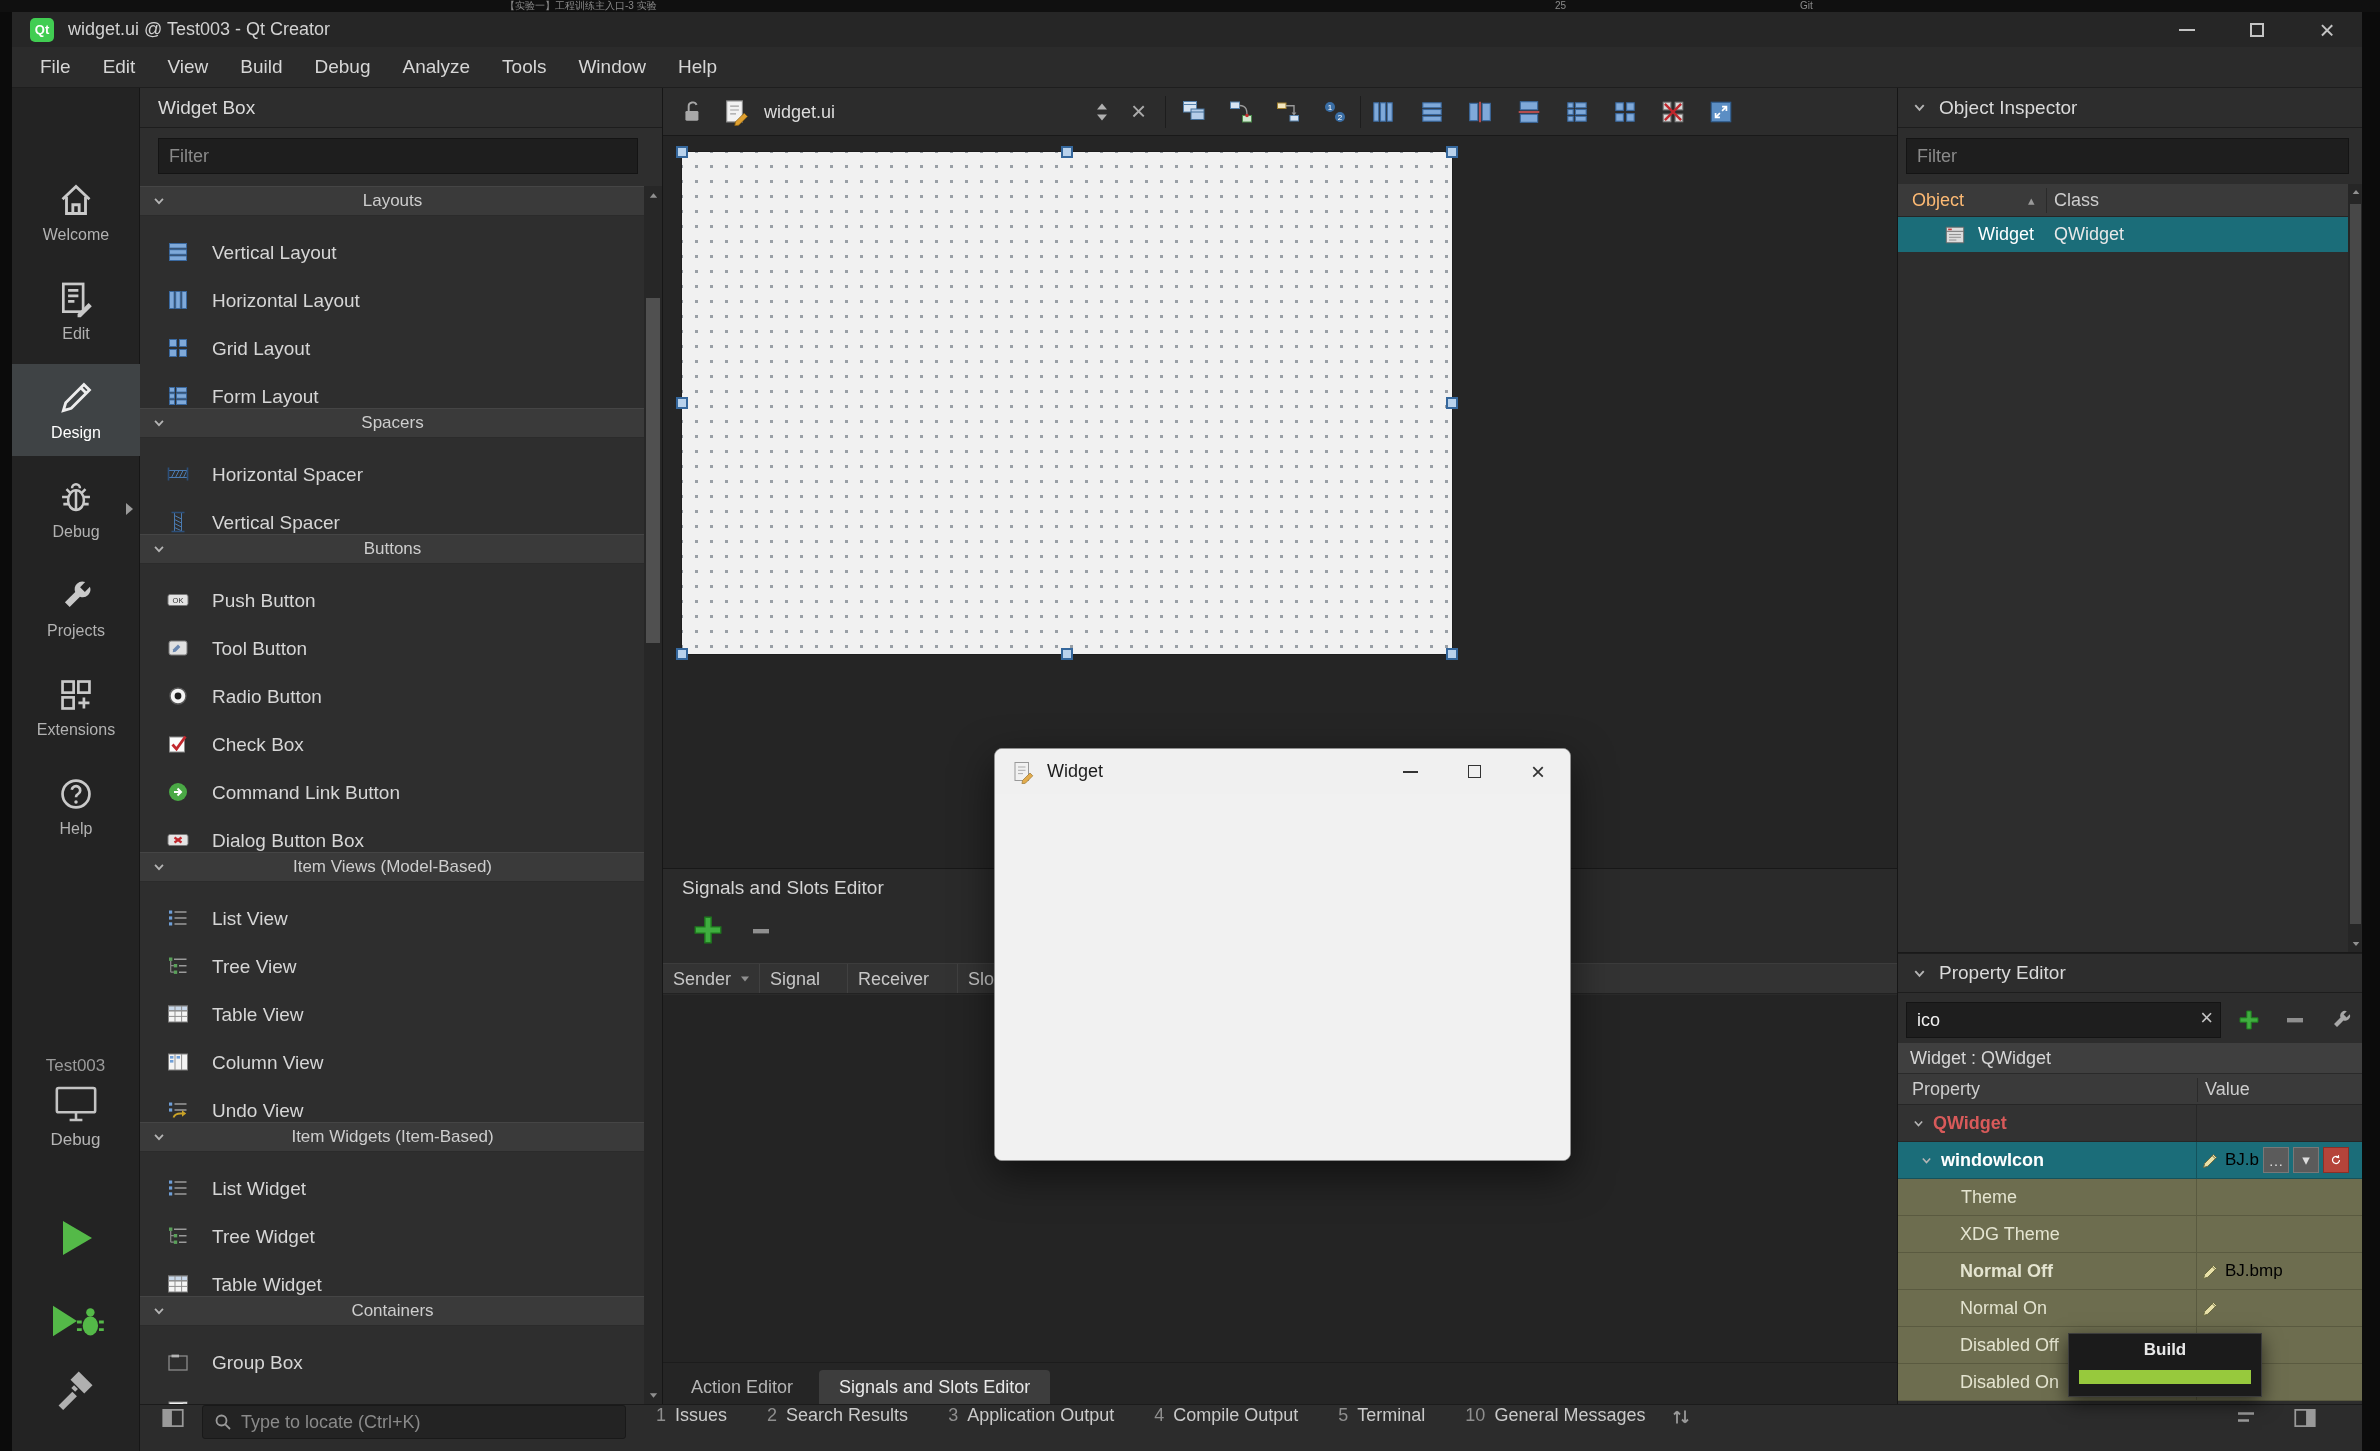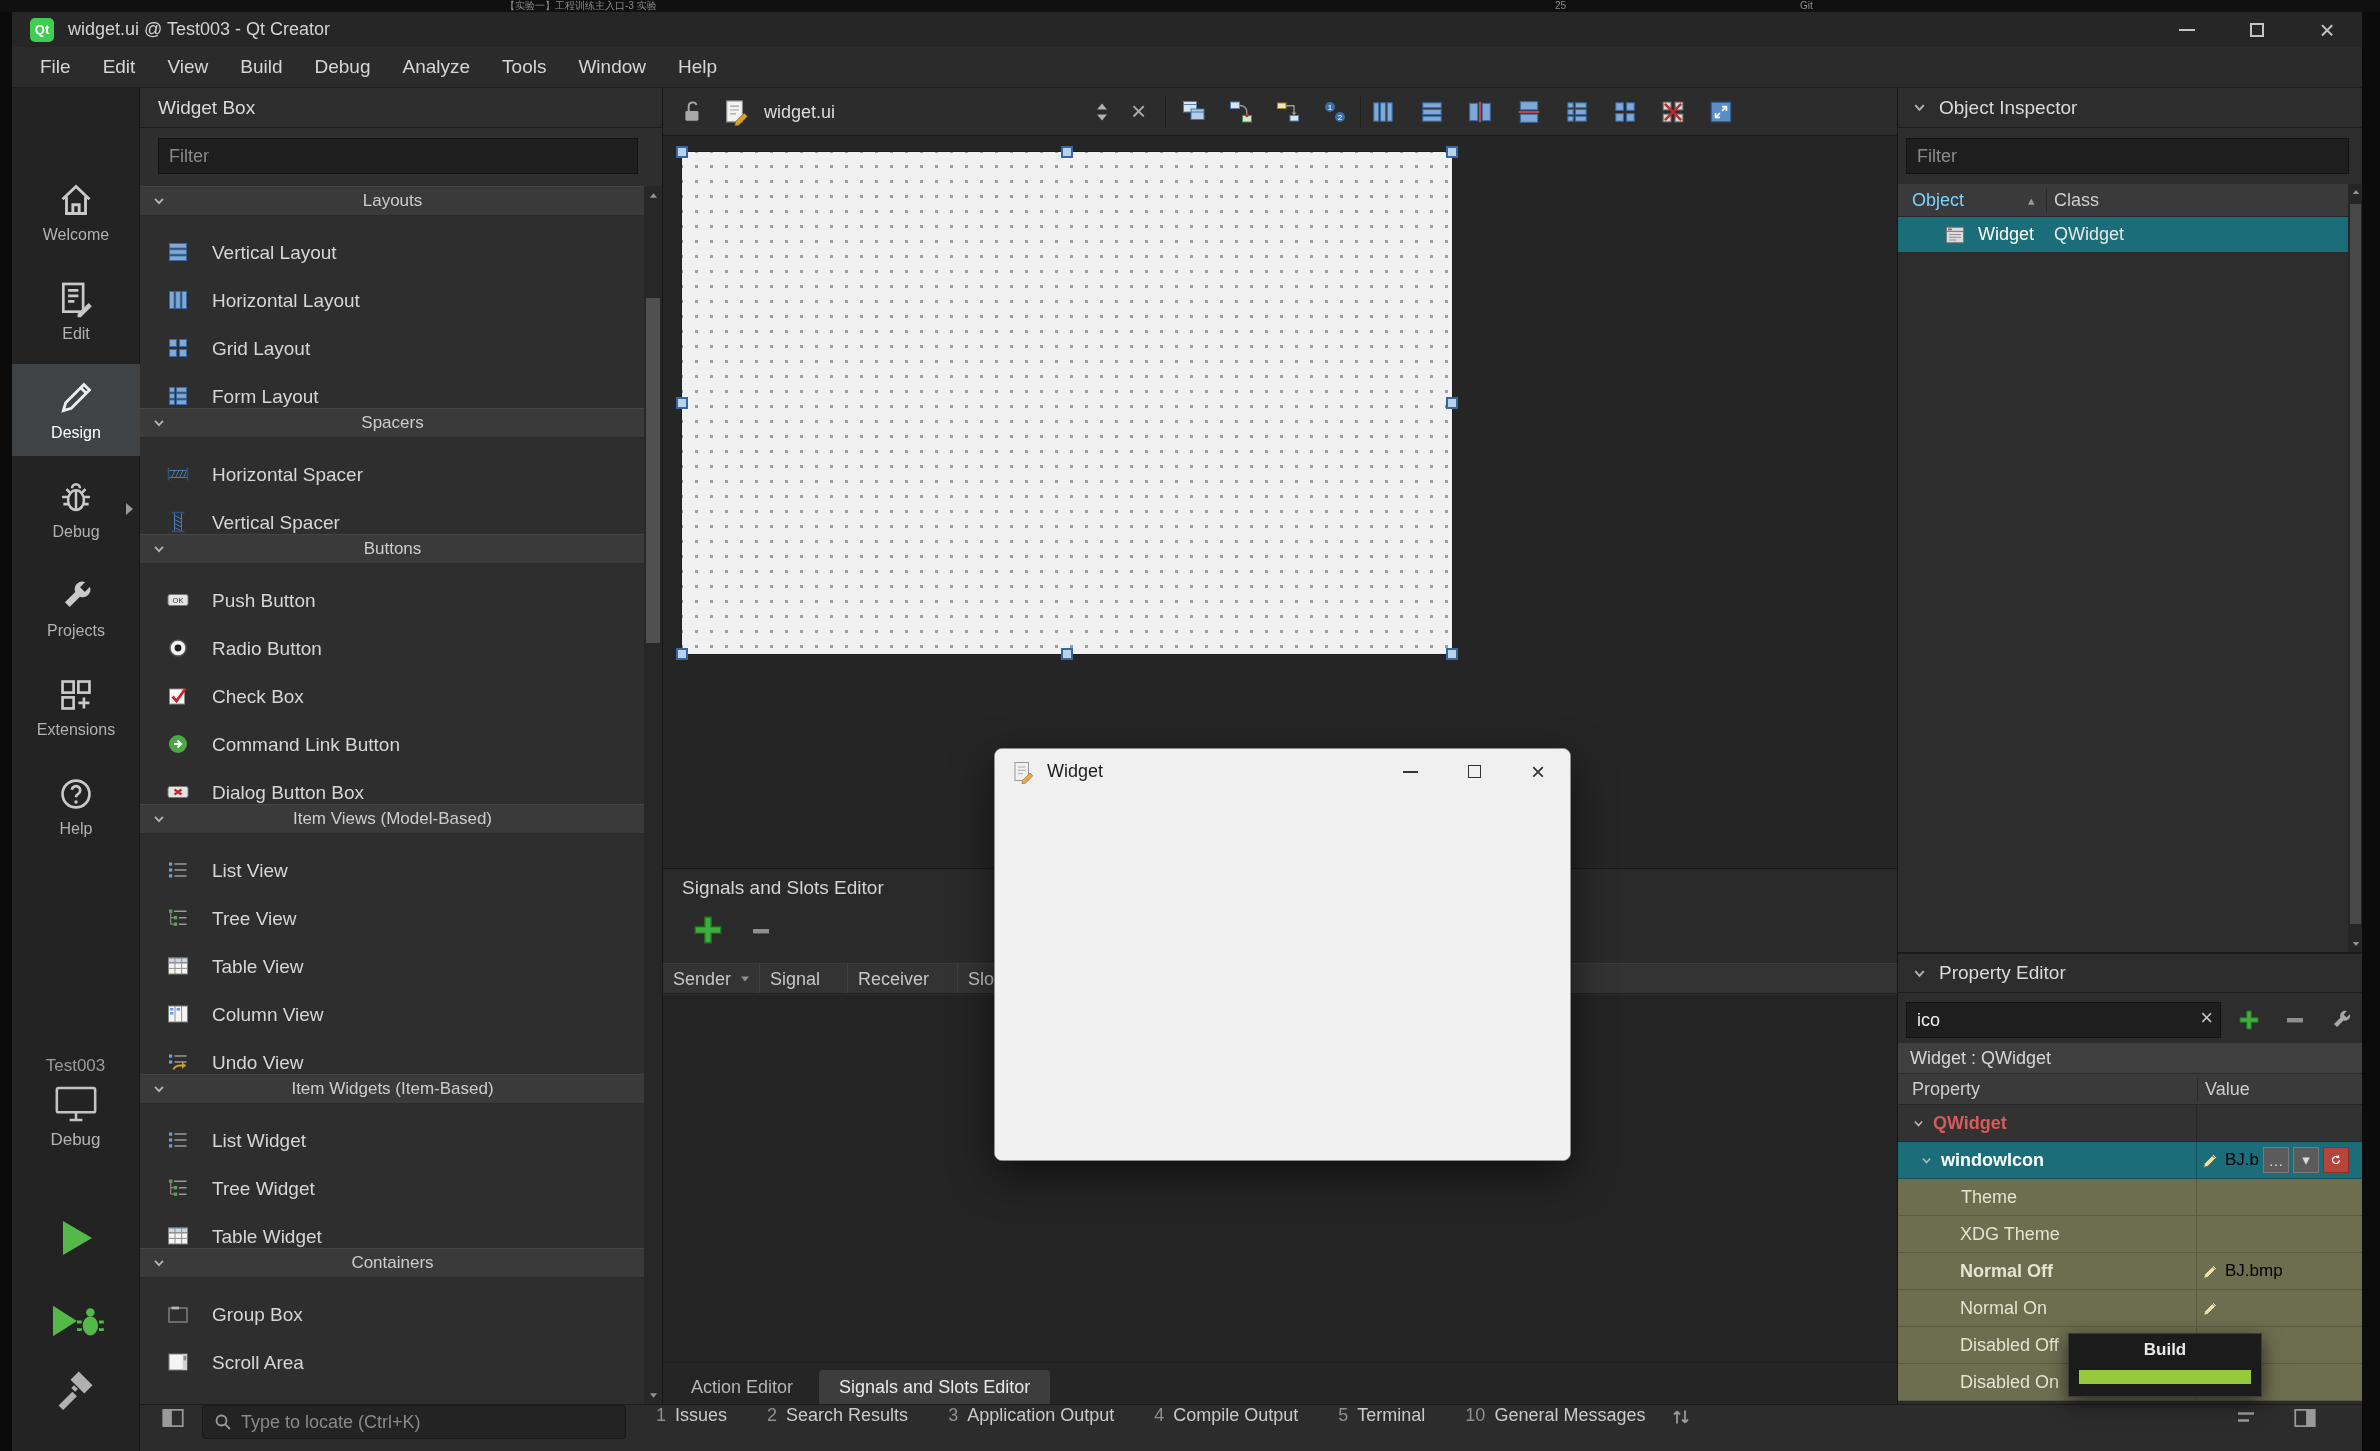--- a/index.html
+++ b/index.html
@@ -87,21 +87,21 @@
   .ed-tab.sel{background:#3d3d3d;color:#e9e9e9;border-radius:4px 4px 0 0}
 
   
   .rightpanel{position:absolute;left:1897px;top:88px;width:465px;height:1316px;background:#2d2d2d;border-left:1px solid #161616;overflow:hidden}
   .oi-header,.pe-header{position:absolute;left:0;width:465px;height:40px;background:#2d2d2d;border-bottom:1px solid #1d1d1d;display:flex;align-items:center;gap:12px;padding-left:14px;font-size:19px;color:#dadada}
   .oi-header{top:0}
   .pe-header{top:865px;border-top:1px solid #1d1d1d}
   .hd-chev{width:15px;height:15px}
   .oi-filter{position:absolute;left:8px;top:50px;width:443px;height:36px}
   .oi-cols{position:absolute;left:0;top:96px;width:450px;height:33px;background:#3a3a3a;border-bottom:1px solid #262626}
-  .oi-col-obj{position:absolute;left:14px;line-height:33px;font-size:18px;color:#7dd3fc}
+  .oi-col-obj{position:absolute;left:14px;line-height:33px;font-size:18px;color:#fdba74}
   .oi-sort{position:absolute;left:130px;line-height:33px;font-size:13px;color:#9a9a9a}
   .oi-div{position:absolute;left:148px;top:4px;width:1px;height:25px;background:#2a2a2a}
   .oi-col-class{position:absolute;left:156px;line-height:33px;font-size:18px;color:#cdcdcd}
   #oi-rows{position:absolute;left:0;top:129px;width:450px}
   .oi-row{position:relative;height:35px;display:flex;align-items:center}
   .oi-row.sel{background:#1b6d79}
   .oi-ic{width:22px;height:22px;margin-left:46px}
   .oi-obj{margin-left:12px;color:#fff;font-size:18px}
   .oi-cls{position:absolute;left:156px;color:#e8e8e8;font-size:18px}
   .oi-scroll{position:absolute;left:450px;top:96px;width:15px;height:768px;background:#262626}
@@ -423,20 +423,29 @@
         <div class="wb-item">
           <span class="icon24" data-icon="push-button-icon">
             <svg viewBox="0 0 24 24">
               <rect x="2" y="6.5" width="20" height="11" rx="2" fill="#e4e4e4" stroke="#7a7a7a"></rect>
               <text x="12" y="15.3" font-size="7.5" text-anchor="middle" fill="#333" font-family="Liberation Sans,sans-serif">OK</text>
             </svg>
           </span>
           <span>Push Button</span>
         </div>
         <div class="wb-item">
+          <span class="icon24" data-icon="tool-button-icon">
+            <svg viewBox="0 0 24 24">
+              <rect x="3" y="5" width="18" height="14" rx="2" fill="#e0e0e0" stroke="#7a7a7a"></rect>
+              <path d="M12 8.5l2.4 2.4-4.8 4.8-2.9.5.5-2.9z" fill="#6a87b0"></path>
+            </svg>
+          </span>
+          <span>Tool Button</span>
+        </div>
+        <div class="wb-item">
           <span class="icon24" data-icon="radio-button-icon">
             <svg viewBox="0 0 24 24">
               <circle cx="12" cy="12" r="8" fill="#f4f4f4" stroke="#5a5a5a" stroke-width="1.4"></circle>
               <circle cx="12" cy="12" r="3.4" fill="#1e1e1e"></circle>
             </svg>
           </span>
           <span>Radio Button</span>
         </div>
         <div class="wb-item">
           <span class="icon24" data-icon="check-box-icon">

